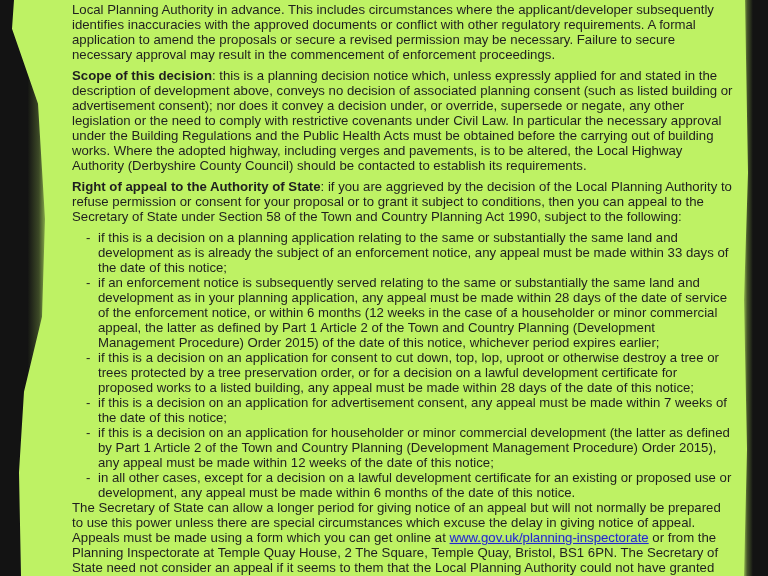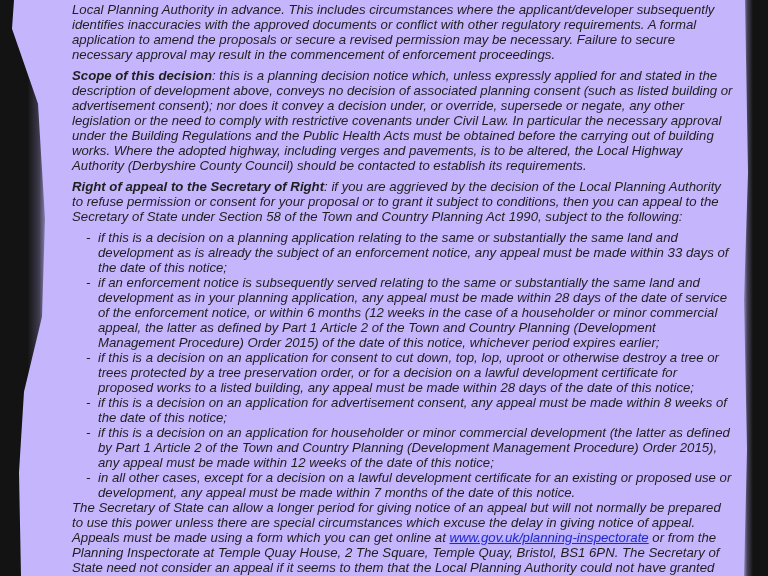--- a/index.html
+++ b/index.html
@@ -5,23 +5,22 @@
   html, body { margin: 0; padding: 0; }
   body {
     width: 768px; height: 576px;
     background: #fbfbfa;
     overflow: hidden;
     position: relative;
     font-family: "Liberation Sans", sans-serif;
   }
   .page {
     position: absolute; inset: 0;
-    background: #c4b5fd;
+    background: #bef264;
     overflow: hidden;
-    font-style: italic;
   }
   
   .edge-left {
     position: absolute; left: 0; top: 0; bottom: 0; width: 50px;
     background: linear-gradient(to right, #131313 55%, rgba(19,19,19,0.75) 78%, rgba(19,19,19,0) 100%);
     clip-path: polygon(0 0, 14px 0, 12px 5%, 38px 18%, 45px 38%, 42px 55%, 24px 68%, 19px 82%, 21px 100%, 0 100%);
     z-index: 2;
   }
   .edge-right {
     position: absolute; right: 0; top: 0; bottom: 0; width: 26px;
@@ -69,47 +68,47 @@
 
     <p class="para">
       <span>Local Planning Authority in advance. This includes circumstances where the applicant/developer subsequently identifies inaccuracies with the approved documents or conflict with other regulatory requirements. A formal application to amend the proposals or secure a revised permission may be necessary. Failure to secure necessary approval may result in the commencement of enforcement proceedings.</span>
     </p>
 
     <p class="para">
       <span class="lead">Scope of this decision</span><span>: this is a planning decision notice which, unless expressly applied for and stated in the description of development above, conveys no decision of associated planning consent (such as listed building or advertisement consent); nor does it convey a decision under, or override, supersede or negate, any other legislation or the need to comply with restrictive covenants under Civil Law. In particular the necessary approval under the Building Regulations and the Public Health Acts must be obtained before the carrying out of building works. Where the adopted highway, including verges and pavements, is to be altered, the Local Highway Authority (Derbyshire County Council) should be contacted to establish its requirements.</span>
     </p>
 
     <p class="para">
-      <span class="lead">Right of appeal to the Secretary of Right</span><span>: if you are aggrieved by the decision of the Local Planning Authority to refuse permission or consent for your proposal or to grant it subject to conditions, then you can appeal to the Secretary of State under Section 58 of the Town and Country Planning Act 1990, subject to the following:</span>
+      <span class="lead">Right of appeal to the Authority of State</span><span>: if you are aggrieved by the decision of the Local Planning Authority to refuse permission or consent for your proposal or to grant it subject to conditions, then you can appeal to the Secretary of State under Section 58 of the Town and Country Planning Act 1990, subject to the following:</span>
     </p>
 
     <div class="bullets">
       <div class="bullet">
         <span class="dash">-</span>
         <span class="btext">if this is a decision on a planning application relating to the same or substantially the same land and development as is already the subject of an enforcement notice, any appeal must be made within 33 days of the date of this notice;</span>
       </div>
       <div class="bullet">
         <span class="dash">-</span>
         <span class="btext">if an enforcement notice is subsequently served relating to the same or substantially the same land and development as in your planning application, any appeal must be made within 28 days of the date of service of the enforcement notice, or within 6 months (12 weeks in the case of a householder or minor commercial appeal, the latter as defined by Part 1 Article 2 of the Town and Country Planning (Development Management Procedure) Order 2015) of the date of this notice, whichever period expires earlier;</span>
       </div>
       <div class="bullet">
         <span class="dash">-</span>
         <span class="btext">if this is a decision on an application for consent to cut down, top, lop, uproot or otherwise destroy a tree or trees protected by a tree preservation order, or for a decision on a lawful development certificate for proposed works to a listed building, any appeal must be made within 28 days of the date of this notice;</span>
       </div>
       <div class="bullet">
         <span class="dash">-</span>
-        <span class="btext">if this is a decision on an application for advertisement consent, any appeal must be made within 8 weeks of the date of this notice;</span>
+        <span class="btext">if this is a decision on an application for advertisement consent, any appeal must be made within 7 weeks of the date of this notice;</span>
       </div>
       <div class="bullet">
         <span class="dash">-</span>
         <span class="btext">if this is a decision on an application for householder or minor commercial development (the latter as defined by Part 1 Article 2 of the Town and Country Planning (Development Management Procedure) Order 2015), any appeal must be made within 12 weeks of the date of this notice;</span>
       </div>
       <div class="bullet">
         <span class="dash">-</span>
-        <span class="btext">in all other cases, except for a decision on a lawful development certificate for an existing or proposed use or development, any appeal must be made within 7 months of the date of this notice.</span>
+        <span class="btext">in all other cases, except for a decision on a lawful development certificate for an existing or proposed use or development, any appeal must be made within 6 months of the date of this notice.</span>
       </div>
     </div>
 
     <p class="para closing">
       <span>The Secretary of State can allow a longer period for giving notice of an appeal but will not normally be prepared to use this power unless there are special circumstances which excuse the delay in giving notice of appeal. Appeals must be made using a form which you can get online at </span><a class="doclink" href="#">www.gov.uk/planning-inspectorate</a><span> or from the Planning Inspectorate at Temple Quay House, 2 The Square, Temple Quay, Bristol, BS1 6PN. The Secretary of State need not consider an appeal if it seems to them that the Local Planning Authority could not have granted planning permission or consent for the proposal or could not have granted it without the conditions they imposed</span>
     </p>
 
   </div>
 </div>
 

